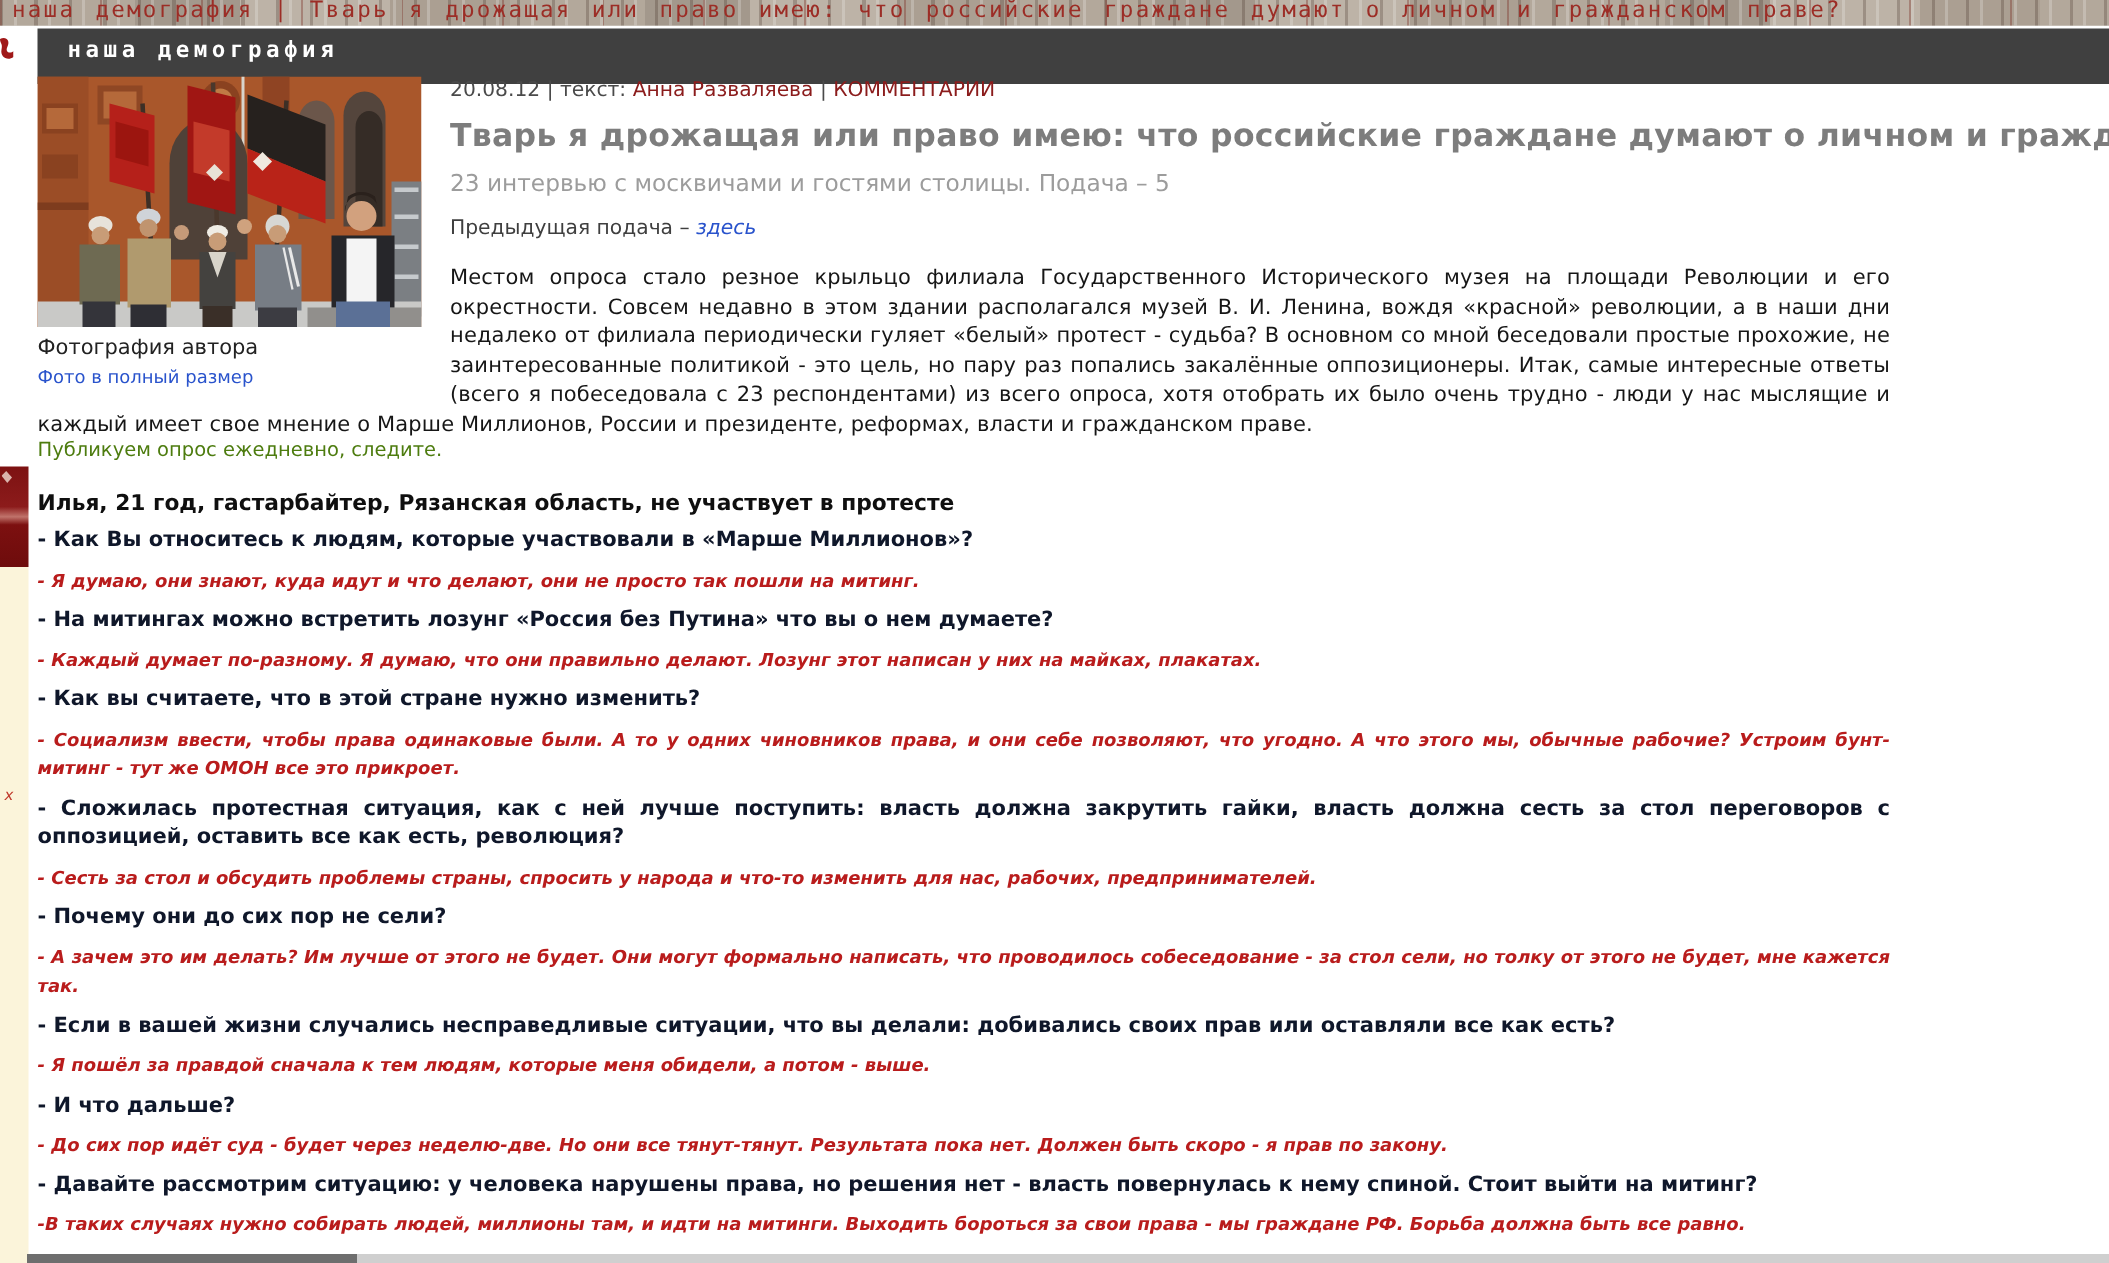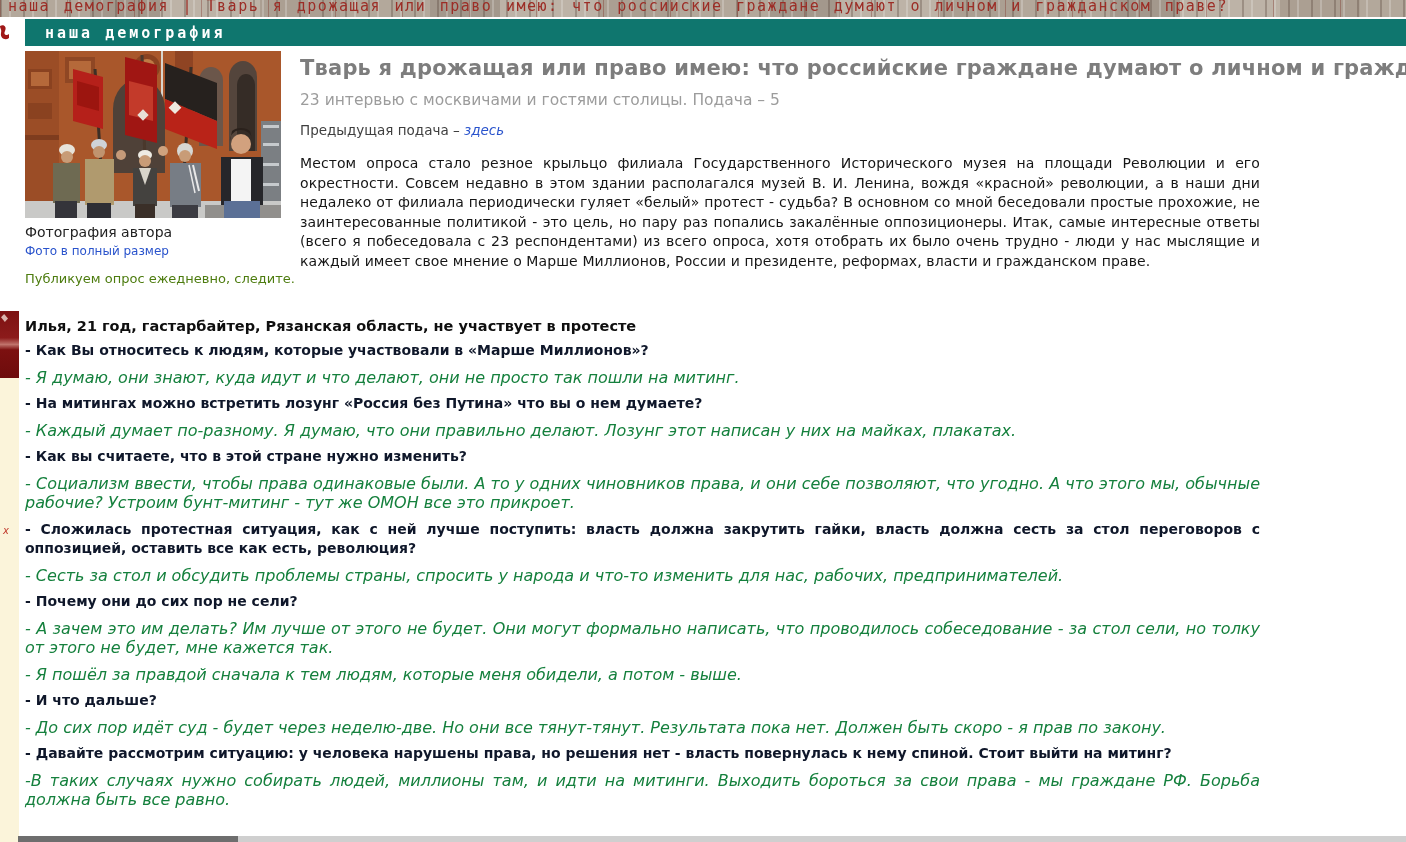--- a/index.html
+++ b/index.html
@@ -26,22 +26,22 @@
   }
   .top-strip-text {
     font-family:"DejaVu Sans Mono", "Liberation Mono", monospace;
     font-size:15px; color:#9c2d26; white-space:nowrap;
     letter-spacing:1.5px; word-spacing:3px;
     margin:-3px 0 0 8px;
   }
 
   
   .red-bar {
-    position:absolute; top:19px; left:25px; width:1381px; height:27px;
-    background:#0f766e;
+    position:absolute; top:19px; left:25px; width:1381px; height:37px;
+    background:#404040;
   }
   .red-bar-label {
     display:inline-block; margin:5px 0 0 20px;
     font-family:"DejaVu Sans Mono", "Liberation Mono", monospace;
     font-weight:bold; font-size:15px; letter-spacing:3px; color:#ffffff;
     cursor:pointer;
   }
   .logo-fragment { position:absolute; top:23px; left:0; width:9px; height:18px; }
 
   
@@ -93,26 +93,26 @@
   .prev a { color:#2953cc; font-style:italic; text-decoration:none; cursor:pointer; }
 
   .lead {
     margin-top:16px; width:1235px;
     font-size:14px; line-height:19.5px; letter-spacing:.1px;
     text-align:justify; color:#161616;
   }
   .followup { font-size:13px; color:#4d7c0f; }
 
   .interview-heading {
-    margin-top:32px; font-size:14.5px; font-weight:bold; color:#0f0f0f; width:1235px;
+    margin-top:20px; font-size:14.5px; font-weight:bold; color:#0f0f0f; width:1235px;
   }
   .qa-list { width:1235px; }
   .qa-list p { margin:7px 0 0 0; line-height:19.5px; text-align:justify; }
   .qa-list p.q { font-size:14px; font-weight:bold; color:#0f172a; }
-  .qa-list p.a { font-size:16px; font-style:italic; color:#15803d; }
+  .qa-list p.a { font-size:12px; font-style:italic; color:#b91c1c;font-weight:bold; }
 </style>
 </head>
 <body>
 
 <div class="top-strip">
   <div class="top-strip-text">наша демография | Тварь я дрожащая или право имею: что российские граждане думают о личном и гражданском праве?</div>
 </div>
 
 <div class="logo-fragment">
   <svg width="9" height="18" viewBox="0 0 9 18">
@@ -207,20 +207,28 @@
       <circle cx="216" cy="93" r="10" fill="#d2a17e"></circle>
       <path d="M205,90 a11,10 0 0 1 22,-2 l-2,-8 a12,9 0 0 0 -18,0 Z" fill="#2a211c"></path>
       <rect x="196" y="106" width="42" height="48" fill="#26262a"></rect>
       <rect x="206" y="108" width="20" height="44" fill="#f4f4f4"></rect>
       <rect x="199" y="150" width="36" height="17" fill="#5b7096"></rect>
     </svg>
     <div class="photo-caption">Фотография автора</div>
     <a class="photo-link">Фото в полный размер</a>
   </div>
 
+  <div class="meta">
+    <span>20.08.12</span>
+    <span class="sep">|</span>
+    <span>текст:</span>
+    <a>Анна Разваляева</a>
+    <span class="sep">|</span>
+    <a>КОММЕНТАРИИ</a>
+  </div>
 
   <div class="title">Тварь я дрожащая или право имею: что российские граждане думают о личном и гражданском праве?</div>
   <div class="subtitle">23 интервью с москвичами и гостями столицы. Подача – 5</div>
 
   <div class="prev">
     <span>Предыдущая подача –</span>
     <a>здесь</a>
   </div>
 
   <div class="lead">Местом опроса стало резное крыльцо филиала Государственного Исторического музея на площади Революции и его окрестности. Совсем недавно в этом здании располагался музей В. И. Ленина, вождя «красной» революции, а в наши дни недалеко от филиала периодически гуляет «белый» протест - судьба? В основном со мной беседовали простые прохожие, не заинтересованные политикой - это цель, но пару раз попались закалённые оппозиционеры. Итак, самые интересные ответы (всего я побеседовала с 23 респондентами) из всего опроса, хотя отобрать их было очень трудно - люди у нас мыслящие и каждый имеет свое мнение о Марше Миллионов, России и президенте, реформах, власти и гражданском праве.</div>
@@ -231,20 +239,21 @@
       <p class="q">- Как Вы относитесь к людям, которые участвовали в «Марше Миллионов»?</p>
       <p class="a">- Я думаю, они знают, куда идут и что делают, они не просто так пошли на митинг.</p>
       <p class="q">- На митингах можно встретить лозунг «Россия без Путина» что вы о нем думаете?</p>
       <p class="a">- Каждый думает по-разному. Я думаю, что они правильно делают. Лозунг этот написан у них на майках, плакатах.</p>
       <p class="q">- Как вы считаете, что в этой стране нужно изменить?</p>
       <p class="a">- Социализм ввести, чтобы права одинаковые были. А то у одних чиновников права, и они себе позволяют, что угодно. А что этого мы, обычные рабочие? Устроим бунт-митинг - тут же ОМОН все это прикроет.</p>
       <p class="q">- Сложилась протестная ситуация, как с ней лучше поступить: власть должна закрутить гайки, власть должна сесть за стол переговоров с оппозицией, оставить все как есть, революция?</p>
       <p class="a">- Сесть за стол и обсудить проблемы страны, спросить у народа и что-то изменить для нас, рабочих, предпринимателей.</p>
       <p class="q">- Почему они до сих пор не сели?</p>
       <p class="a">- А зачем это им делать? Им лучше от этого не будет. Они могут формально написать, что проводилось собеседование - за стол сели, но толку от этого не будет, мне кажется так.</p>
+      <p class="q">- Если в вашей жизни случались несправедливые ситуации, что вы делали: добивались своих прав или оставляли все как есть?</p>
       <p class="a">- Я пошёл за правдой сначала к тем людям, которые меня обидели, а потом - выше.</p>
       <p class="q">- И что дальше?</p>
       <p class="a">- До сих пор идёт суд - будет через неделю-две. Но они все тянут-тянут. Результата пока нет. Должен быть скоро - я прав по закону.</p>
       <p class="q">- Давайте рассмотрим ситуацию: у человека нарушены права, но решения нет - власть повернулась к нему спиной. Стоит выйти на митинг?</p>
       <p class="a">-В таких случаях нужно собирать людей, миллионы там, и идти на митинги. Выходить бороться за свои права - мы граждане РФ. Борьба должна быть все равно.</p>
     </div>
 
 </div>
 
 <div class="bottom-track">

